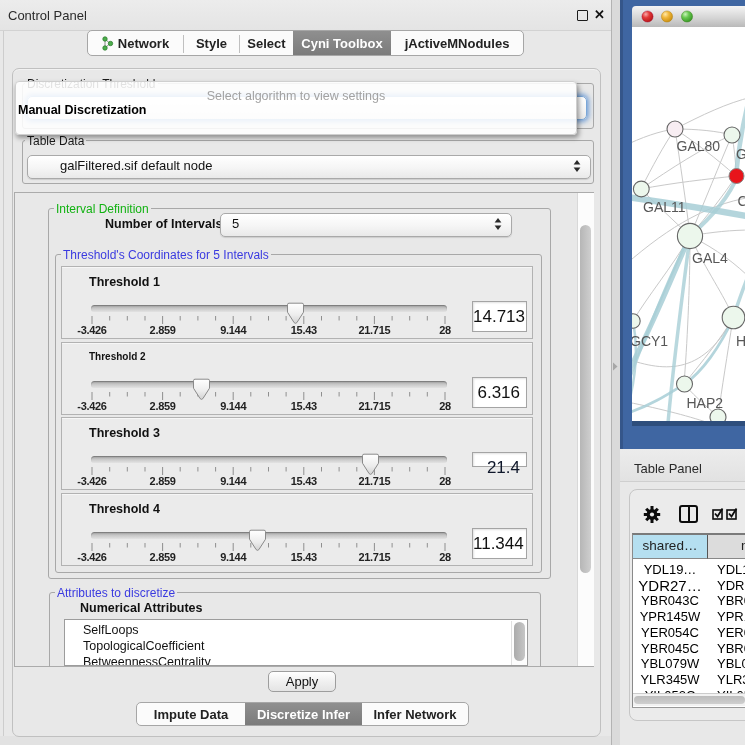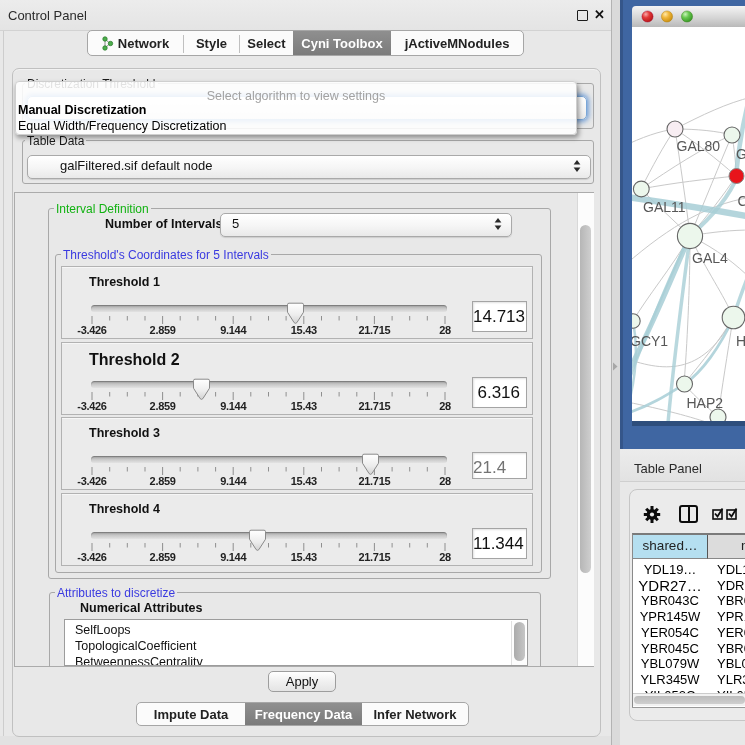--- a/index.html
+++ b/index.html
@@ -105,21 +105,21 @@
           <stop offset="0" stop-color="#ffffff"></stop>
           <stop offset="0.6" stop-color="#ececec"></stop>
           <stop offset="1" stop-color="#d2d2d2"></stop>
         </linearGradient>
       </defs>
       <path d="M2,1.2 h13 a1.5,1.5 0 0 1 1.5,1.5 v7.5 L9.9,20.6 a1.9,1.9 0 0 1 -2.8,0 L0.5,10.2 v-7.5 a1.5,1.5 0 0 1 1.5,-1.5 z" fill="url(#thg)" stroke="#8a8a8a" stroke-width="1"></path>
     </svg>
 <div class="abs" style="left:410px;top:34px;width:55px;height:31px;background:#fff;border:1px solid #a4a4a4;box-sizing:border-box;font-size:17px;color:#111;text-align:right;line-height:29px;padding-right:6px;box-shadow:inset 1px 1px 2px rgba(0,0,0,0.12);">14.713</div>
 </div>
 <div class="abs" style="left:61px;top:341.5px;width:472px;height:73px;border:1px solid #b2b2b2;background:#ebebeb;box-shadow:inset 0 1px 0 #f6f6f6;box-sizing:border-box;">
-<div class="abs bold" style="left:7px;top:8px;font-size:16px;color:#111;">Threshold 2</div>
+<div class="abs bold" style="left:7px;top:8px;font-size:10px;color:#111;">Threshold 2</div>
 <div class="abs" style="left:29px;top:38px;width:356px;height:7px;border-radius:3.5px;background:linear-gradient(180deg,#9e9e9e,#c6c6c6 45%,#e3e3e3);box-shadow:inset 0 1px 1px rgba(0,0,0,0.25);"></div>
 <svg class="abs" style="left:0;top:49px;" width="440" height="9" viewBox="0 0 440 9">
       <line x1="30.0" y1="0" x2="30.0" y2="8" stroke="#8f8f8f" stroke-width="1"></line>
       <line x1="47.7" y1="0" x2="47.7" y2="4.5" stroke="#8f8f8f" stroke-width="1"></line>
       <line x1="65.3" y1="0" x2="65.3" y2="4.5" stroke="#8f8f8f" stroke-width="1"></line>
       <line x1="83.0" y1="0" x2="83.0" y2="4.5" stroke="#8f8f8f" stroke-width="1"></line>
       <line x1="100.6" y1="0" x2="100.6" y2="8" stroke="#8f8f8f" stroke-width="1"></line>
       <line x1="118.2" y1="0" x2="118.2" y2="4.5" stroke="#8f8f8f" stroke-width="1"></line>
       <line x1="135.9" y1="0" x2="135.9" y2="4.5" stroke="#8f8f8f" stroke-width="1"></line>
       <line x1="153.6" y1="0" x2="153.6" y2="4.5" stroke="#8f8f8f" stroke-width="1"></line>
@@ -190,21 +190,21 @@
 <svg class="abs" style="left:300.4px;top:35px;" width="17" height="23" viewBox="0 0 17 23">
       <defs>
         <linearGradient id="thg" x1="0" y1="0" x2="0" y2="1">
           <stop offset="0" stop-color="#ffffff"></stop>
           <stop offset="0.6" stop-color="#ececec"></stop>
           <stop offset="1" stop-color="#d2d2d2"></stop>
         </linearGradient>
       </defs>
       <path d="M2,1.2 h13 a1.5,1.5 0 0 1 1.5,1.5 v7.5 L9.9,20.6 a1.9,1.9 0 0 1 -2.8,0 L0.5,10.2 v-7.5 a1.5,1.5 0 0 1 1.5,-1.5 z" fill="url(#thg)" stroke="#8a8a8a" stroke-width="1"></path>
     </svg>
-<div class="abs" style="left:410px;top:34px;width:55px;height:27px;background:#fff;border:1px solid #a4a4a4;box-sizing:border-box;font-size:17px;color:#737373;text-align:right;line-height:29px;padding-right:20px;box-shadow:inset 1px 1px 2px rgba(0,0,0,0.12);">21.4</div>
+<div class="abs" style="left:410px;top:34px;width:55px;height:15px;background:#fff;border:1px solid #a4a4a4;box-sizing:border-box;font-size:17px;color:#0f172a;text-align:right;line-height:29px;padding-right:6px;box-shadow:inset 1px 1px 2px rgba(0,0,0,0.12);">21.4</div>
 </div>
 <div class="abs" style="left:61px;top:492.5px;width:472px;height:73px;border:1px solid #b2b2b2;background:#ebebeb;box-shadow:inset 0 1px 0 #f6f6f6;box-sizing:border-box;">
 <div class="abs bold" style="left:7px;top:8px;font-size:12.5px;color:#111;">Threshold 4</div>
 <div class="abs" style="left:29px;top:38px;width:356px;height:7px;border-radius:3.5px;background:linear-gradient(180deg,#9e9e9e,#c6c6c6 45%,#e3e3e3);box-shadow:inset 0 1px 1px rgba(0,0,0,0.25);"></div>
 <svg class="abs" style="left:0;top:49px;" width="440" height="9" viewBox="0 0 440 9">
       <line x1="30.0" y1="0" x2="30.0" y2="8" stroke="#8f8f8f" stroke-width="1"></line>
       <line x1="47.7" y1="0" x2="47.7" y2="4.5" stroke="#8f8f8f" stroke-width="1"></line>
       <line x1="65.3" y1="0" x2="65.3" y2="4.5" stroke="#8f8f8f" stroke-width="1"></line>
       <line x1="83.0" y1="0" x2="83.0" y2="4.5" stroke="#8f8f8f" stroke-width="1"></line>
       <line x1="100.6" y1="0" x2="100.6" y2="8" stroke="#8f8f8f" stroke-width="1"></line>
@@ -241,31 +241,31 @@
       </defs>
       <path d="M2,1.2 h13 a1.5,1.5 0 0 1 1.5,1.5 v7.5 L9.9,20.6 a1.9,1.9 0 0 1 -2.8,0 L0.5,10.2 v-7.5 a1.5,1.5 0 0 1 1.5,-1.5 z" fill="url(#thg)" stroke="#8a8a8a" stroke-width="1"></path>
     </svg>
 <div class="abs" style="left:410px;top:34px;width:55px;height:31px;background:#fff;border:1px solid #a4a4a4;box-sizing:border-box;font-size:17px;color:#111;text-align:right;line-height:29px;padding-right:6px;box-shadow:inset 1px 1px 2px rgba(0,0,0,0.12);">11.344</div>
 </div>
 
 <div class="abs" style="left:49px;top:592px;width:490px;height:78px;border:1px solid #a8a8a8;border-radius:3px;"></div>
 <div class="grpTitle" style="left:55px;top:586px;color:#3a3ae0;">Attributes to discretize</div>
 <div class="abs bold" style="left:60px;top:601px;font-size:12.5px;color:#111;">Numerical Attributes</div>
 <div class="abs" style="left:64px;top:619px;width:464px;height:47px;background:#ffffff;border:1px solid #9c9c9c;box-sizing:border-box;overflow:hidden;">
-  <div style="font-size:12.5px;color:#111;padding:2px 0 0 10px;line-height:16px;">SelfLoops<br>TopologicalCoefficient<br>BetweennessCentrality<br></div>
+  <div style="font-size:12.5px;color:#111;padding:2px 0 0 10px;line-height:16px;margin-left:8px;">SelfLoops<br>TopologicalCoefficient<br>BetweennessCentrality<br></div>
   <div class="abs" style="right:1px;top:1px;width:14px;height:45px;background:#fdfdfd;border-left:1px solid #e0e0e0;"></div>
   <div class="abs" style="right:2px;top:2px;width:11px;height:39px;background:linear-gradient(90deg,#ababab,#c6c6c6);border-radius:6px;"></div>
 </div>
 
 <div class="abs" style="left:15px;top:667px;width:578px;height:34px;background:#e8e8e8;"></div>
 <div class="abs" style="left:268px;top:671px;width:68px;height:21px;background:linear-gradient(180deg,#ffffff,#f0f0f0 50%,#e4e4e4);border:1px solid #9d9d9d;border-radius:5px;box-sizing:border-box;text-align:center;font-size:13px;line-height:19px;color:#111;">Apply</div>
 
 <div class="abs" style="left:136px;top:702px;width:333px;height:24px;background:#fbfbfb;border:1px solid #a6a6a6;border-radius:5px;box-sizing:border-box;overflow:hidden;">
   <div class="seg" style="left:0;width:108px;">Impute Data</div>
-  <div class="seg segdark" style="left:108px;width:117px;">Frequency Data</div>
+  <div class="seg segdark" style="left:108px;width:117px;">Discretize Infer</div>
   <div class="seg" style="left:225px;width:106px;">Infer Network</div>
 </div>
 
 <div class="abs" style="left:620px;top:0;width:125px;height:449px;background:#3f66a2;"></div>
 <div class="abs" style="left:620px;top:0;width:3px;height:449px;background:#35568a;"></div>
 
 <div class="abs" style="left:632px;top:6px;width:113px;height:21px;background:linear-gradient(180deg,#f4f4f4,#d6d6d6 55%,#b9b9b9);border-radius:4px 0 0 0;border-bottom:1px solid #8f8f8f;"></div>
 <svg class="abs" style="left:632px;top:6px;" width="113" height="21" viewBox="0 0 113 21">
  <defs>
   <radialGradient id="tlr" cx="0.35" cy="0.3" r="0.8">
@@ -396,14 +396,13 @@
     <div class="abs" style="left:84px;top:152.6px;width:70px;height:15.7px;font-size:13px;color:#000;line-height:15.7px;">YIL052C</div>
   </div>
 <div class="abs" style="left:633px;top:693px;width:112px;height:12px;background:#f2f2f2;border-top:1px solid #ccc;"></div>
 <div class="abs" style="left:634px;top:695.5px;width:111px;height:8.5px;background:linear-gradient(180deg,#bcbcbc,#cfcfcf);border-radius:4px;"></div>
 <div class="abs" style="left:632px;top:706.5px;width:113px;height:1px;background:#999;"></div>
 
 <div class="abs" style="left:15px;top:81px;width:562px;height:54px;background:rgba(255,255,255,0.87);
  border:1px solid #cfcfcf;border-radius:4px;box-shadow:1.5px 3px 5px rgba(0,0,0,0.38);box-sizing:border-box;z-index:50;">
  <div style="position:absolute;left:0;top:7px;width:100%;text-align:center;font-size:12.5px;color:#a2a2a2;">Select algorithm to view settings</div>
  <div style="position:absolute;left:2px;top:21px;font-size:12.5px;font-weight:bold;color:#000;">Manual Discretization</div>
- <div style="position:absolute;left:2px;top:37px;font-size:12.5px;color:#000;">Equal Width/Frequency Discretization</div>
 </div>
 
 </body></html>

